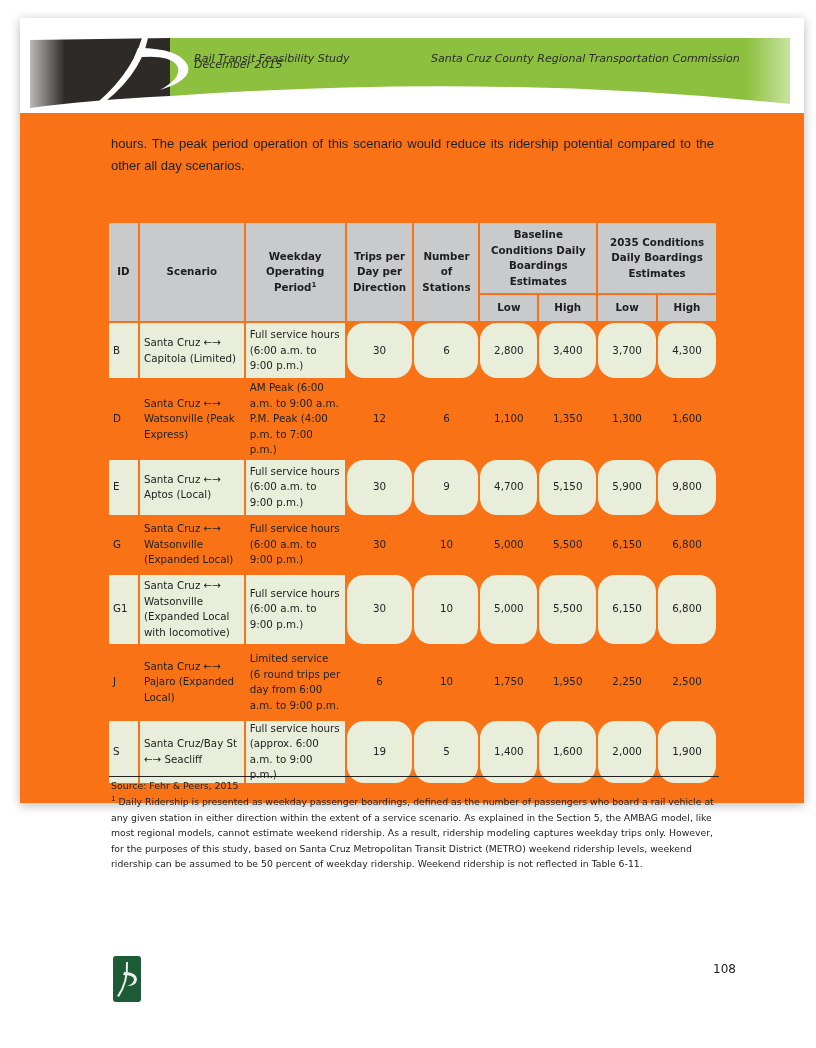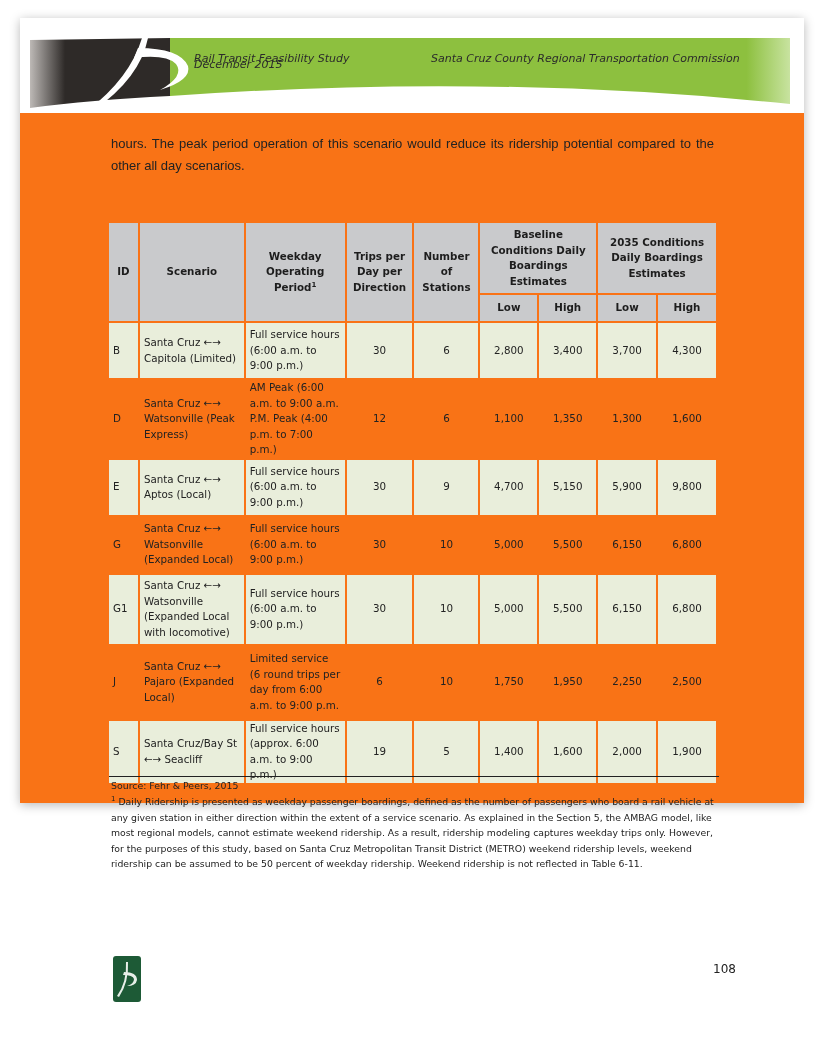--- a/index.html
+++ b/index.html
@@ -61,21 +61,21 @@
       text-align: center;
       color: #1d1d1d;
       line-height: 15.5px;
       padding: 0 3px;
     }
     table.data td {
       line-height: 15.5px;
       padding: 0 4px;
     }
     table.data tr.shade td { background: #e9eedb; }
-    table.data td.c { text-align: center; }
+    table.data td.c { text-align: center; border-radius: 17px; }
     table.data td.l { text-align: left; }
     .rule {
       position: absolute;
       left: 89px; top: 758px; width: 610px; height: 1px; background: #222;
     }
     .source {
       position: absolute; left: 91px; top: 762px;
       font-family: "DejaVu Sans", sans-serif; font-size: 9.4px; color: #222;
     }
     .footnote {

